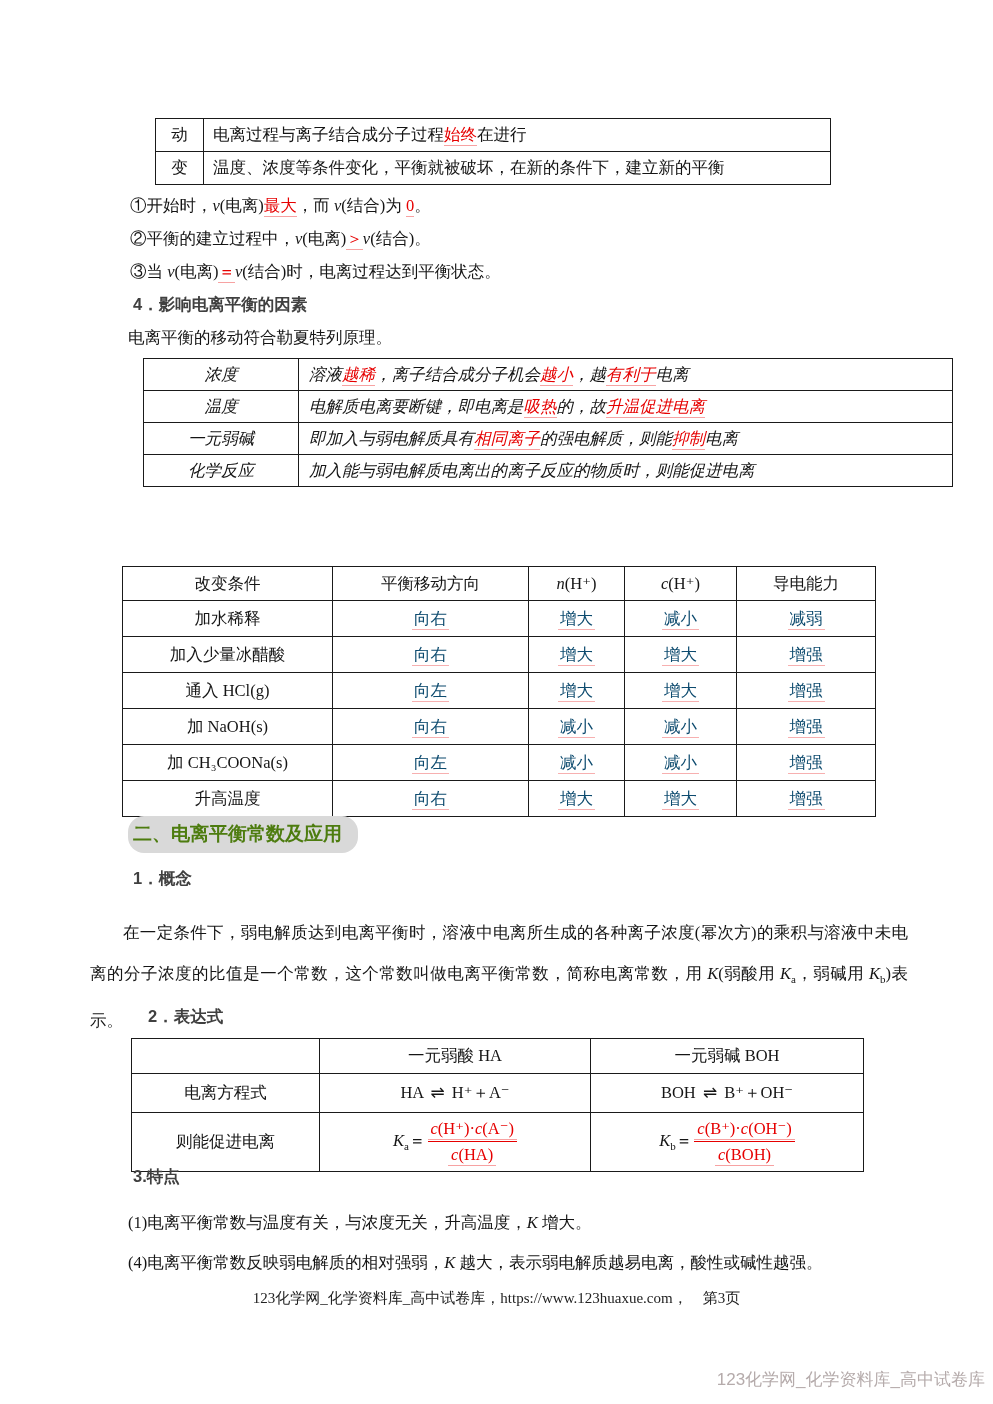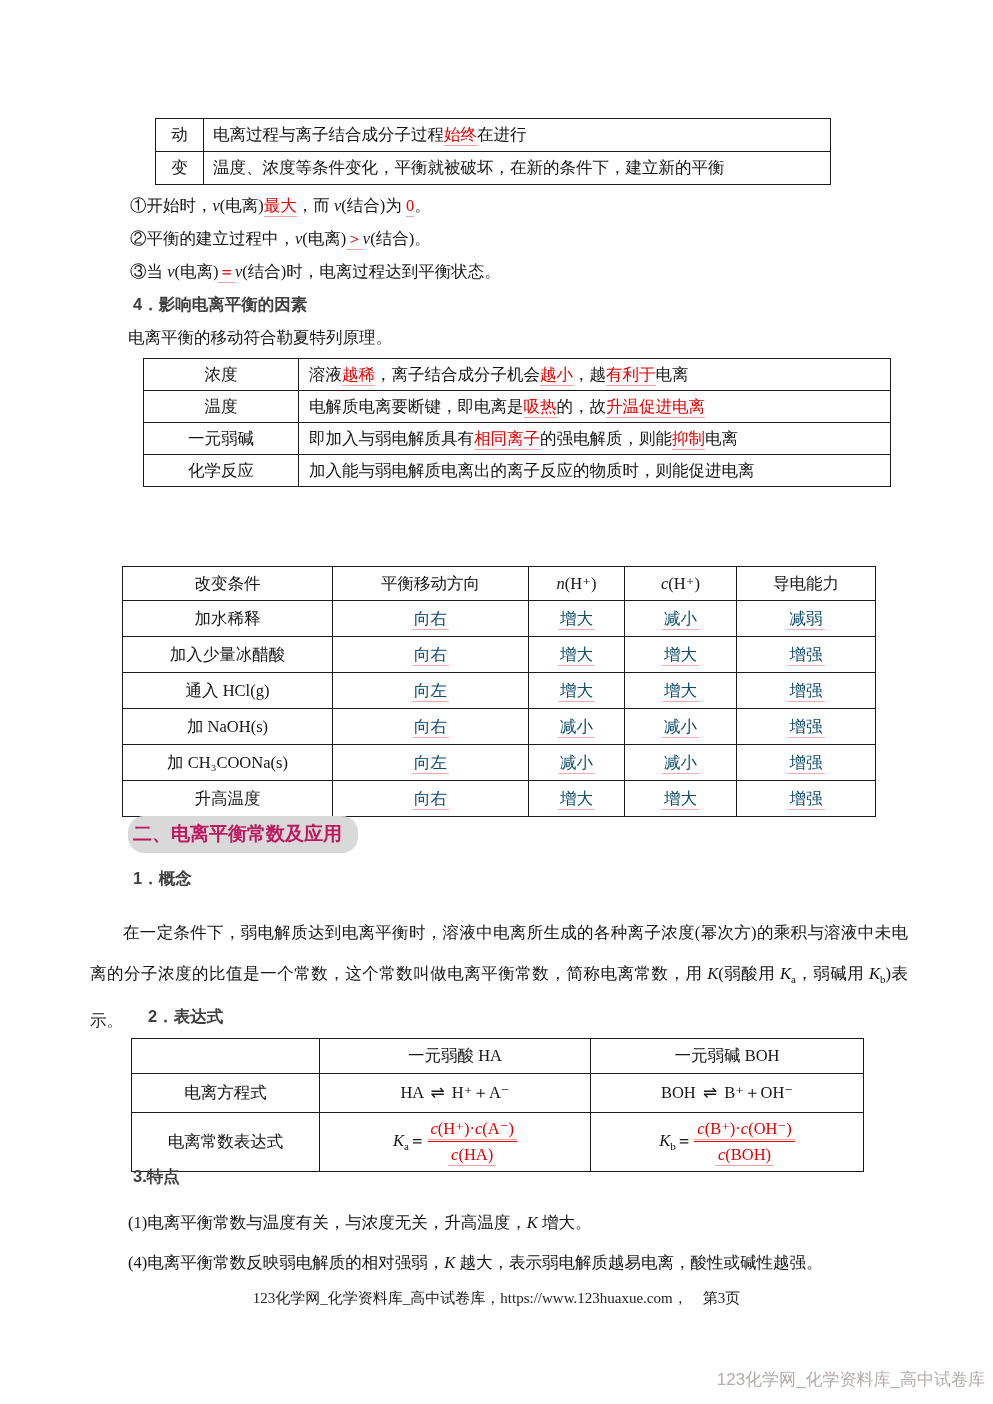--- a/index.html
+++ b/index.html
@@ -14,29 +14,29 @@
   sub{font-size:11px;}
   .bh{position:absolute;font-weight:bold;font-family:"Liberation Sans","DejaVu Sans",sans-serif;font-size:16.5px;color:#404040;}
   
   .t1{position:absolute;top:118px;left:155px;width:676px;}
   .t1 td{height:32px;padding:0 9px;}
   .t1 .lab{text-align:center;padding:0;}
   .points{position:absolute;top:189px;left:130px;}
   .points p{margin:0;height:33px;line-height:33px;}
   .h4{top:294px;left:133px;}
   .principle{position:absolute;top:326px;left:128px;line-height:24px;}
-  .factors{position:absolute;top:358px;left:143px;width:748px;}
+  .factors{position:absolute;top:358px;left:143px;width:810px;font-style:italic;}
   .factors td{height:31px;padding:0 10px;}
   .factors .lab{text-align:center;padding:0;}
   .example{position:absolute;top:497px;left:90px;width:818px;line-height:35px;text-indent:2em;}
   .main{position:absolute;top:566px;left:122px;width:753px;}
   .main th{height:31px;}
   .main td{height:33px;text-align:center;}
   .sec2w{position:absolute;top:816px;left:128px;}
-  .sec2{display:inline-block;background:#d9d9d9;color:#be185d;font-weight:bold;font-size:19px;
+  .sec2{display:inline-block;background:#d9d9d9;color:#4d7c0f;font-weight:bold;font-size:19px;
         font-family:"Liberation Sans","DejaVu Sans",sans-serif;padding:5px 16px 6px 5px;border-radius:16px;}
   .hconcept{top:868px;left:133px;}
   .pconcept{position:absolute;top:895px;left:90px;width:818px;line-height:41px;text-indent:2em;text-align:justify;}
   .hexpr{top:1006px;left:148px;}
   .exprt{position:absolute;top:1038px;left:131px;width:732px;}
   .exprt th{height:32px;}
   .exprt .r2 td{height:36px;text-align:center;}
   .exprt .r3 td{height:56px;text-align:center;}
   .exprt .lab{text-align:center;}
   .frac{display:inline-block;vertical-align:middle;text-align:center;color:#e60000;line-height:1.3;margin-left:2px;}
@@ -188,21 +188,21 @@
       <th></th>
       <th>一元弱酸 HA</th>
       <th>一元弱碱 BOH</th>
     </tr>
     <tr class="r2">
       <td class="lab">电离方程式</td>
       <td><span>HA </span><span class="arw">⇌</span><span> H⁺＋A⁻</span></td>
       <td><span>BOH </span><span class="arw">⇌</span><span> B⁺＋OH⁻</span></td>
     </tr>
     <tr class="r3">
-      <td class="lab">电离常数表达式</td>
+      <td class="lab">则能促进电离</td>
       <td>
         <span class="kexp"><span class="i">K</span><sub>a</sub><span>＝</span></span><span class="frac"><span class="num"><span class="i">c</span><span>(H⁺)·</span><span class="i">c</span><span>(A⁻)</span></span><span class="bar"></span><span class="den"><span class="i">c</span><span>(HA)</span></span></span>
       </td>
       <td>
         <span class="kexp"><span class="i">K</span><sub>b</sub><span>＝</span></span><span class="frac"><span class="num"><span class="i">c</span><span>(B⁺)·</span><span class="i">c</span><span>(OH⁻)</span></span><span class="bar"></span><span class="den"><span class="i">c</span><span>(BOH)</span></span></span>
       </td>
     </tr>
   </tbody>
     </table>
 

